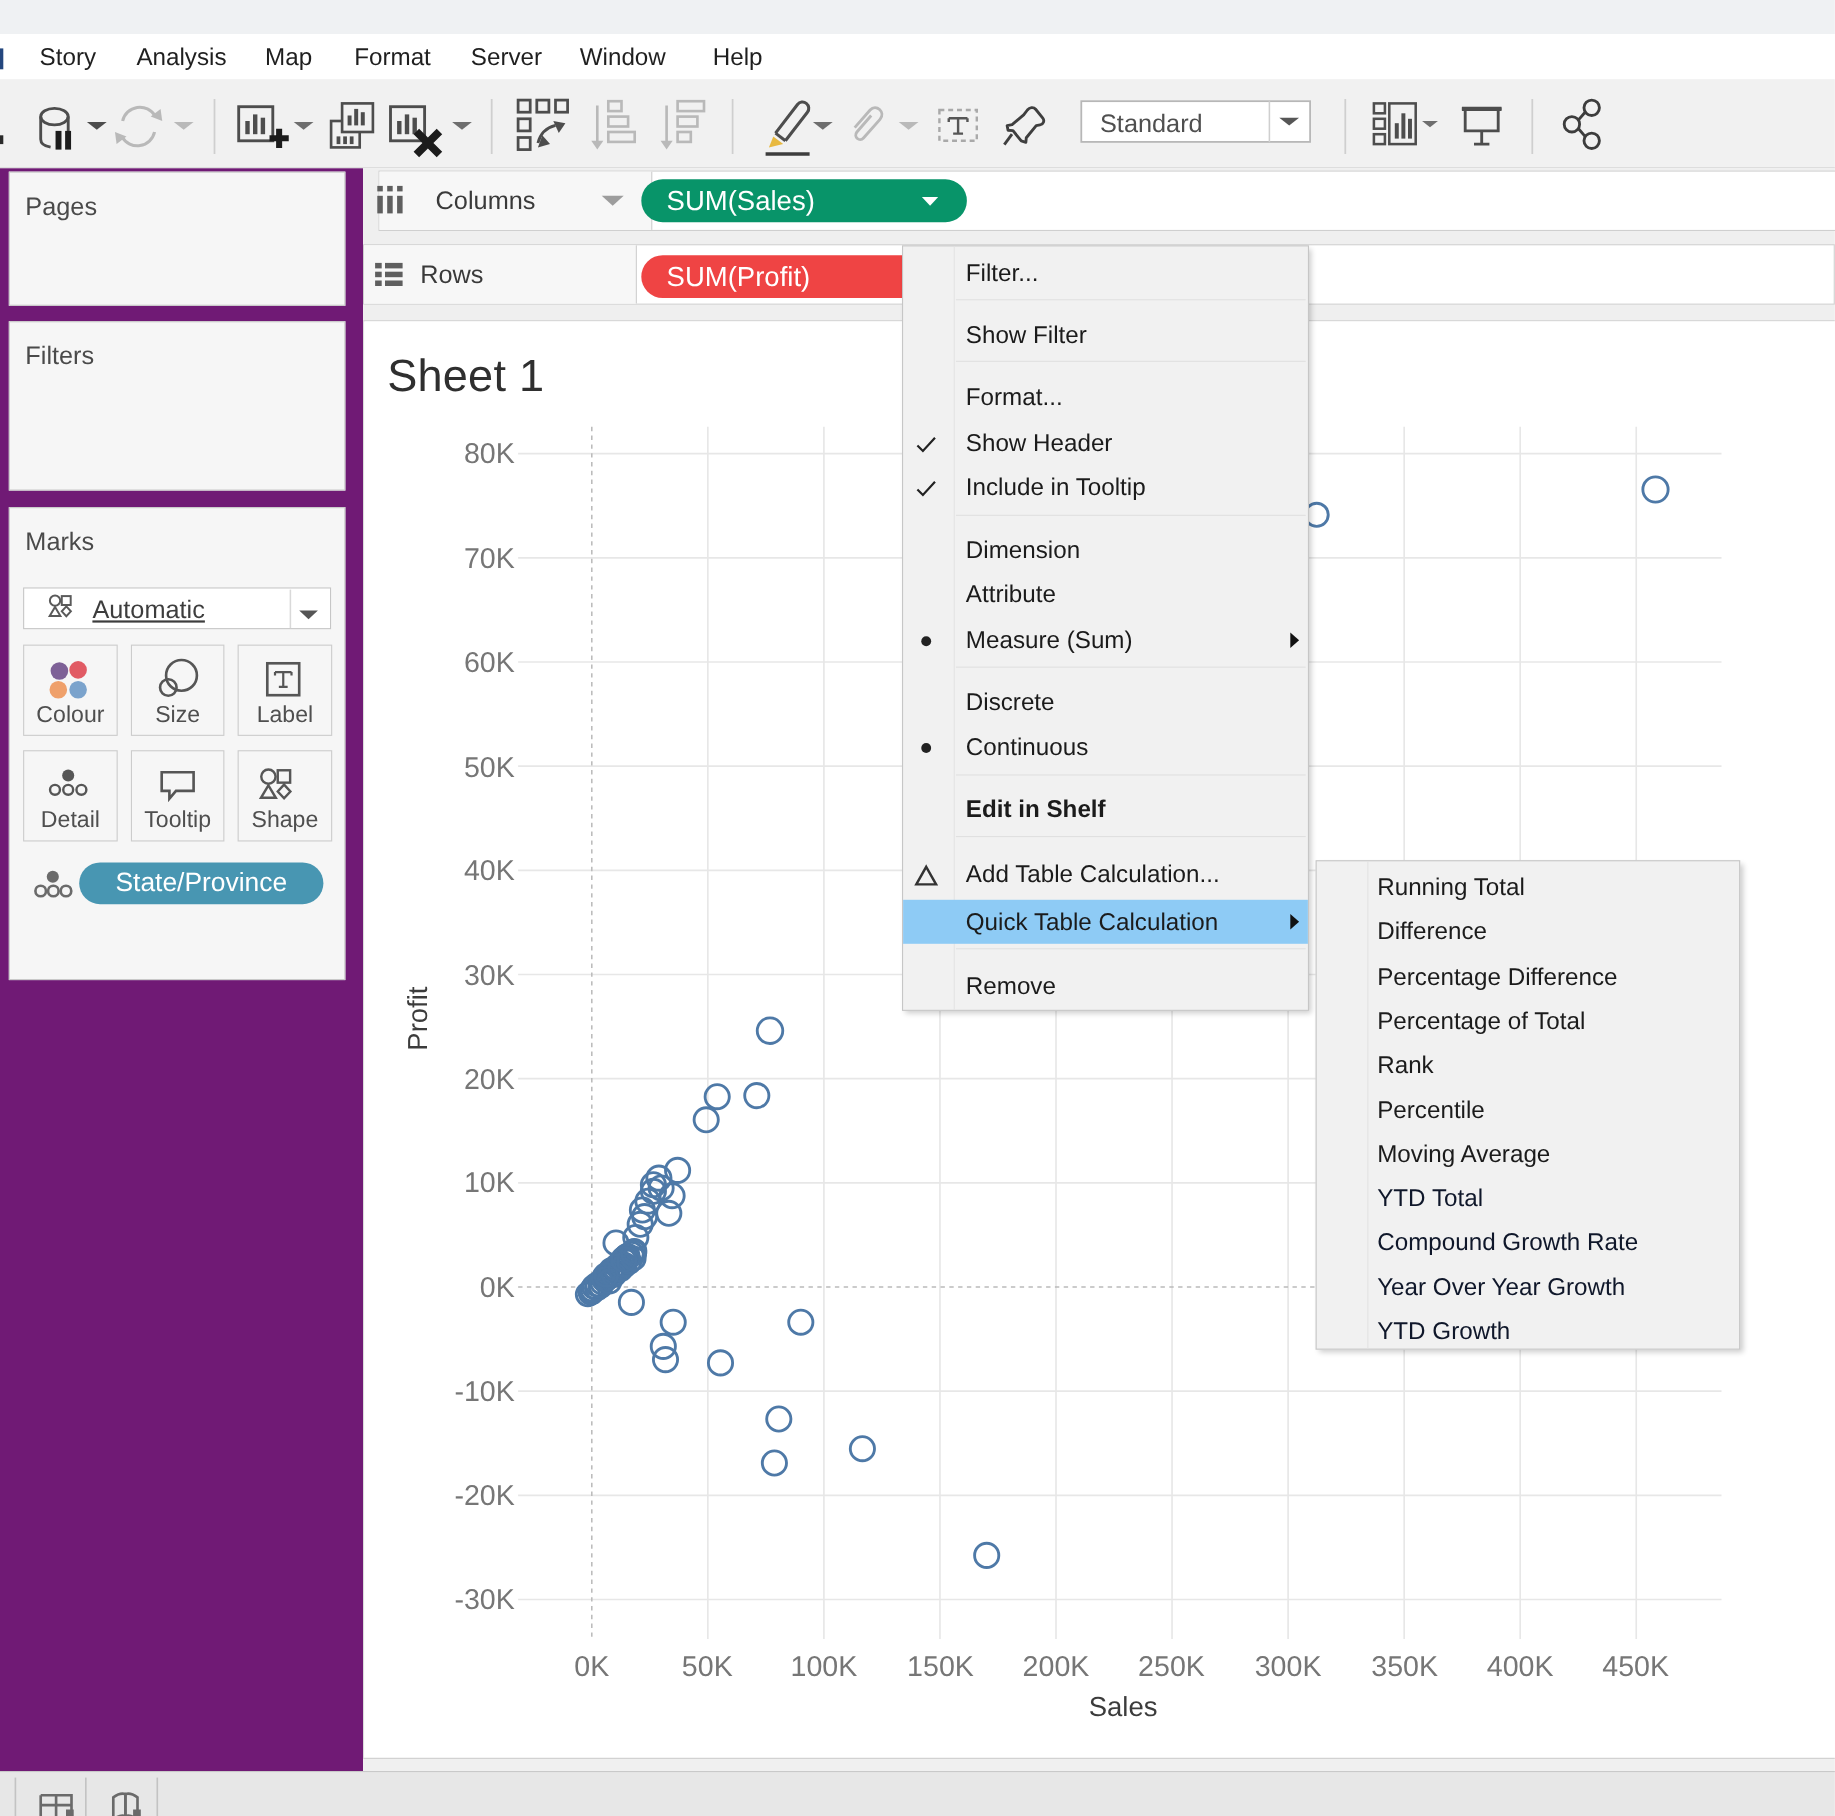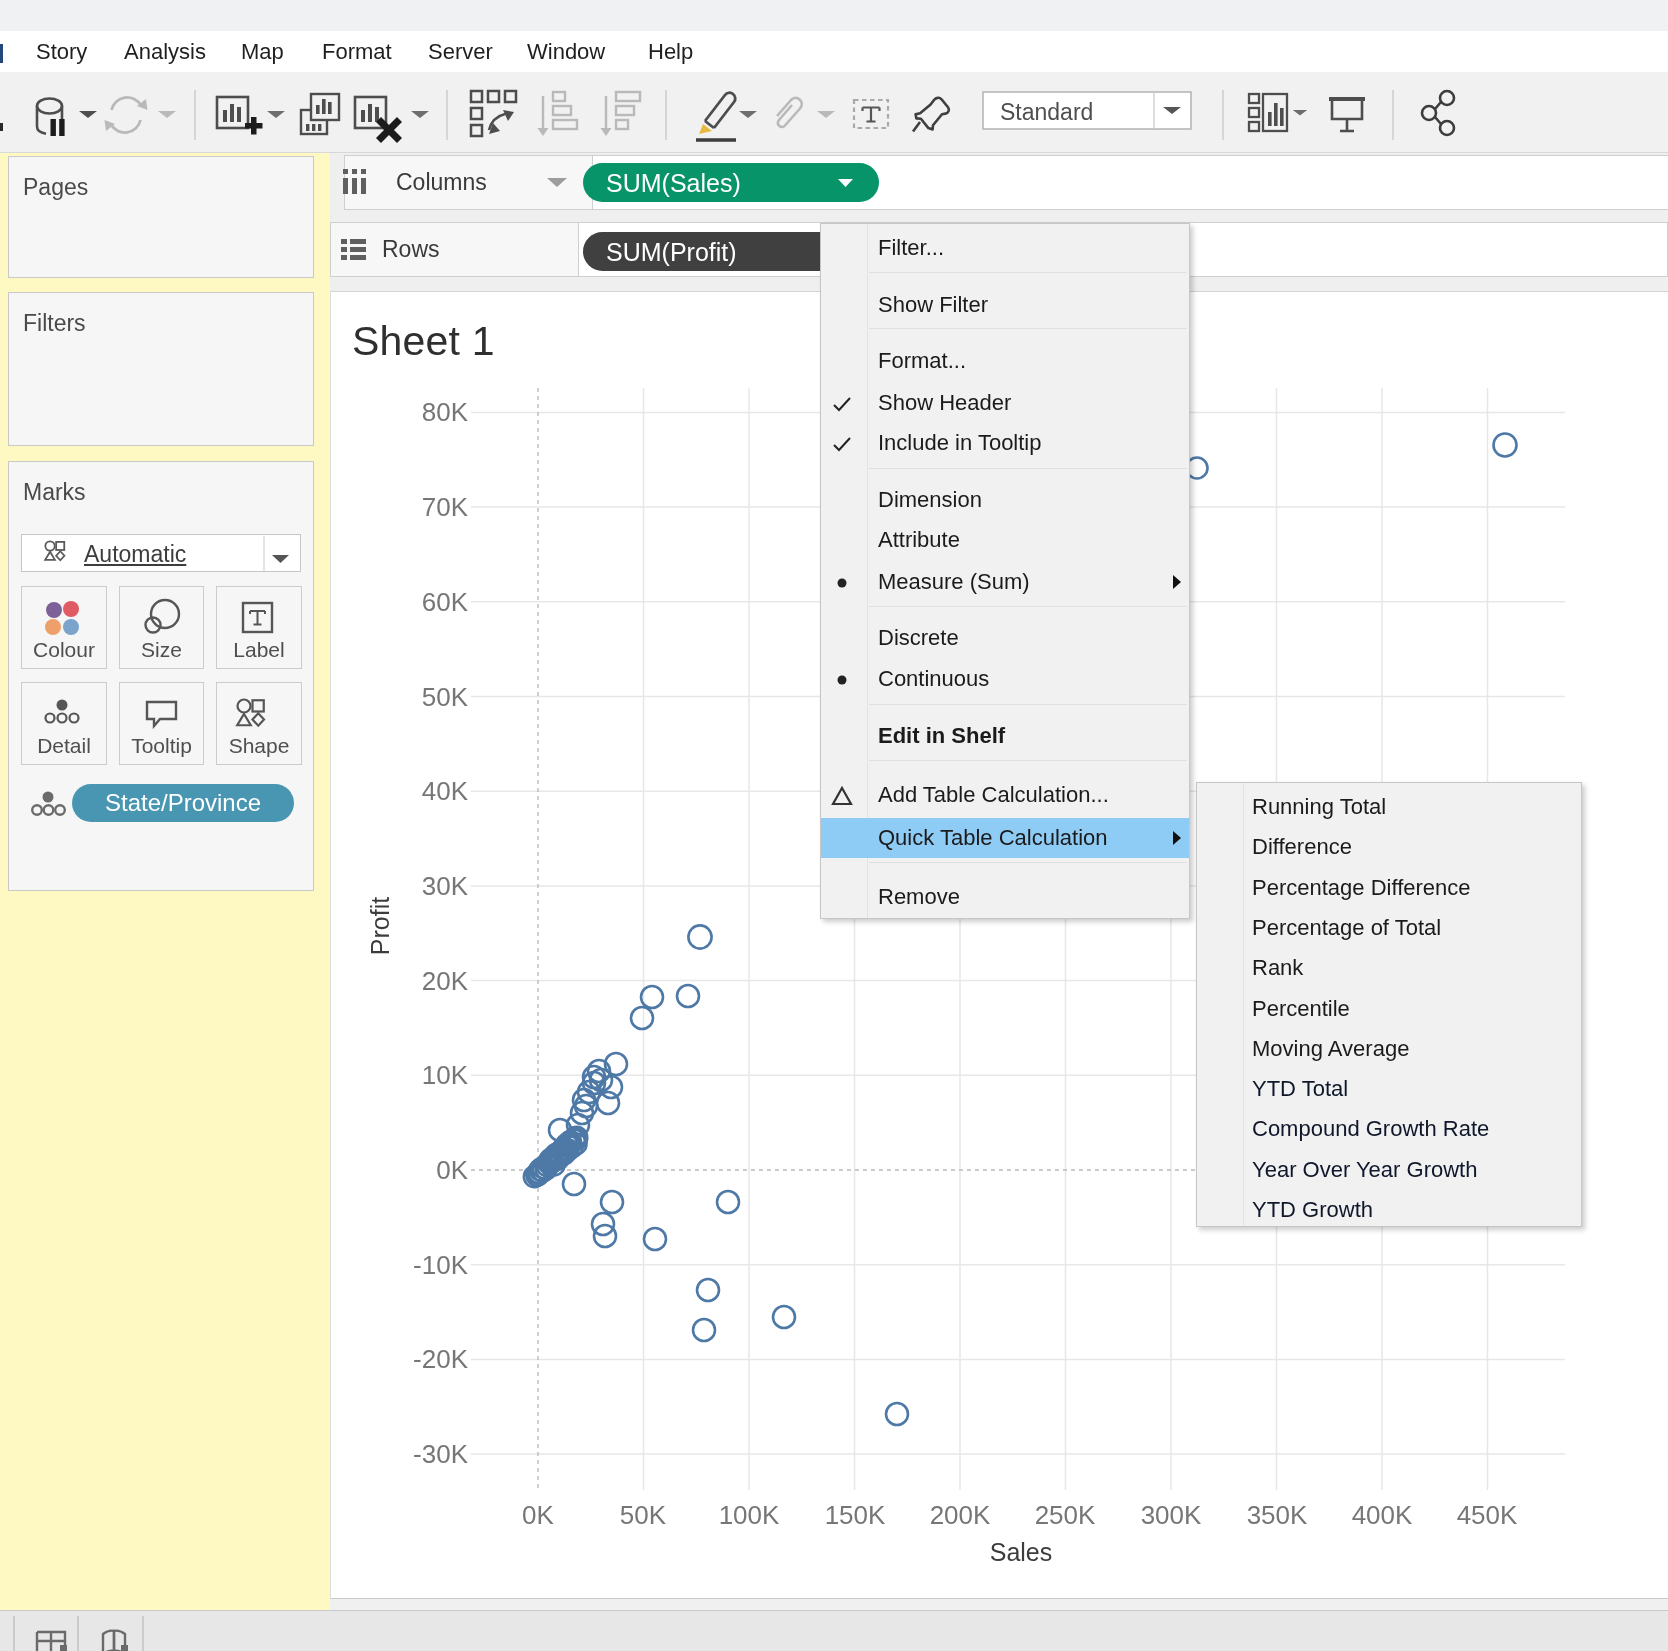--- a/index.html
+++ b/index.html
@@ -2,21 +2,21 @@
 <html><head><meta charset="utf-8">
 <style>
 *{margin:0;padding:0;box-sizing:border-box;}
 html,body{width:1668px;height:1651px;overflow:hidden;font-family:"Liberation Sans",sans-serif;background:#fff;}
 .abs{position:absolute;}
 #topband{left:0;top:0;width:1668px;height:31px;background:#eff1f3;}
 #menubar{left:0;top:31px;width:1668px;height:41px;background:#ffffff;}
 #menubar span{position:absolute;top:8px;font-size:22px;color:#1f1f1f;}
 #logo{left:0;top:44px;width:3px;height:19px;background:#24477e;}
 #toolbar{left:0;top:72px;width:1668px;height:81px;background:#f1f1f1;border-bottom:1.5px solid #d8d8d8;}
-#sidebar{left:0;top:153px;width:330px;height:1457px;background:#fef9c3;}
+#sidebar{left:0;top:153px;width:330px;height:1457px;background:#701a75;}
 .card{position:absolute;background:#f6f6f6;border:1.5px solid #c9c9c9;}
 .cardlab{position:absolute;font-size:23px;color:#4a4a4a;}
 #canvas{left:330px;top:291px;width:1338px;height:1308px;background:#fff;border-top:1.5px solid #d4d4d4;border-bottom:1.5px solid #c9c9c9;border-left:1px solid #dcdcdc;}
 .tick{position:absolute;font-size:26px;line-height:30px;color:#767676;}
 #sheettitle{position:absolute;left:21px;top:26px;font-size:41px;color:#2f2f2f;letter-spacing:0.2px;}
 .shelfrow{position:absolute;background:#ffffff;border:1.5px solid #cfcfcf;}
 .shelflab{position:absolute;left:0;top:0;bottom:0;width:248px;background:#f7f7f7;border-right:1.5px solid #cfcfcf;}
 .shelftext{position:absolute;font-size:23px;color:#3a3a3a;}
 .pill{position:absolute;border-radius:20px;color:#fff;font-size:25px;}
 #statusbar{left:0;top:1610px;width:1668px;height:41px;background:#e7e7e7;border-top:1.5px solid #c9c9c9;}
@@ -249,21 +249,21 @@
       <rect x="350" y="255" width="16" height="5"></rect>
 </g>
 <path d="M547 178 h20 l-10 9 z" fill="#9d9d9d"></path>
 </svg>
 <div class="abs pill" style="left:583px;top:163px;width:296px;height:39px;background:#089469;">
   <span style="position:absolute;left:23px;top:6px;">SUM(Sales)</span>
   <svg style="position:absolute;right:26px;top:16px;" width="15" height="9" viewBox="0 0 15 9">
       <path d="M0 0 h15 l-7.5 8 z" fill="#fff"></path>
     </svg>
 </div>
-<div class="abs pill" style="left:583px;top:232px;width:296px;height:39px;background:#404040;">
+<div class="abs pill" style="left:583px;top:232px;width:296px;height:39px;background:#ef4444;">
   <span style="position:absolute;left:23px;top:6px;">SUM(Profit)</span>
 </div>
 
 <div class="abs" id="canvas">
   <div id="sheettitle">Sheet 1</div>
   <svg class="abs" style="left:0;top:0;" width="1338" height="1308" viewBox="0 0 1338 1308">
     <line x1="140" y1="1162.1" x2="1234" y2="1162.1" class="gl"></line>
       <line x1="140" y1="1067.4" x2="1234" y2="1067.4" class="gl"></line>
       <line x1="140" y1="972.7" x2="1234" y2="972.7" class="gl"></line>
       <line x1="140" y1="783.3" x2="1234" y2="783.3" class="gl"></line>

